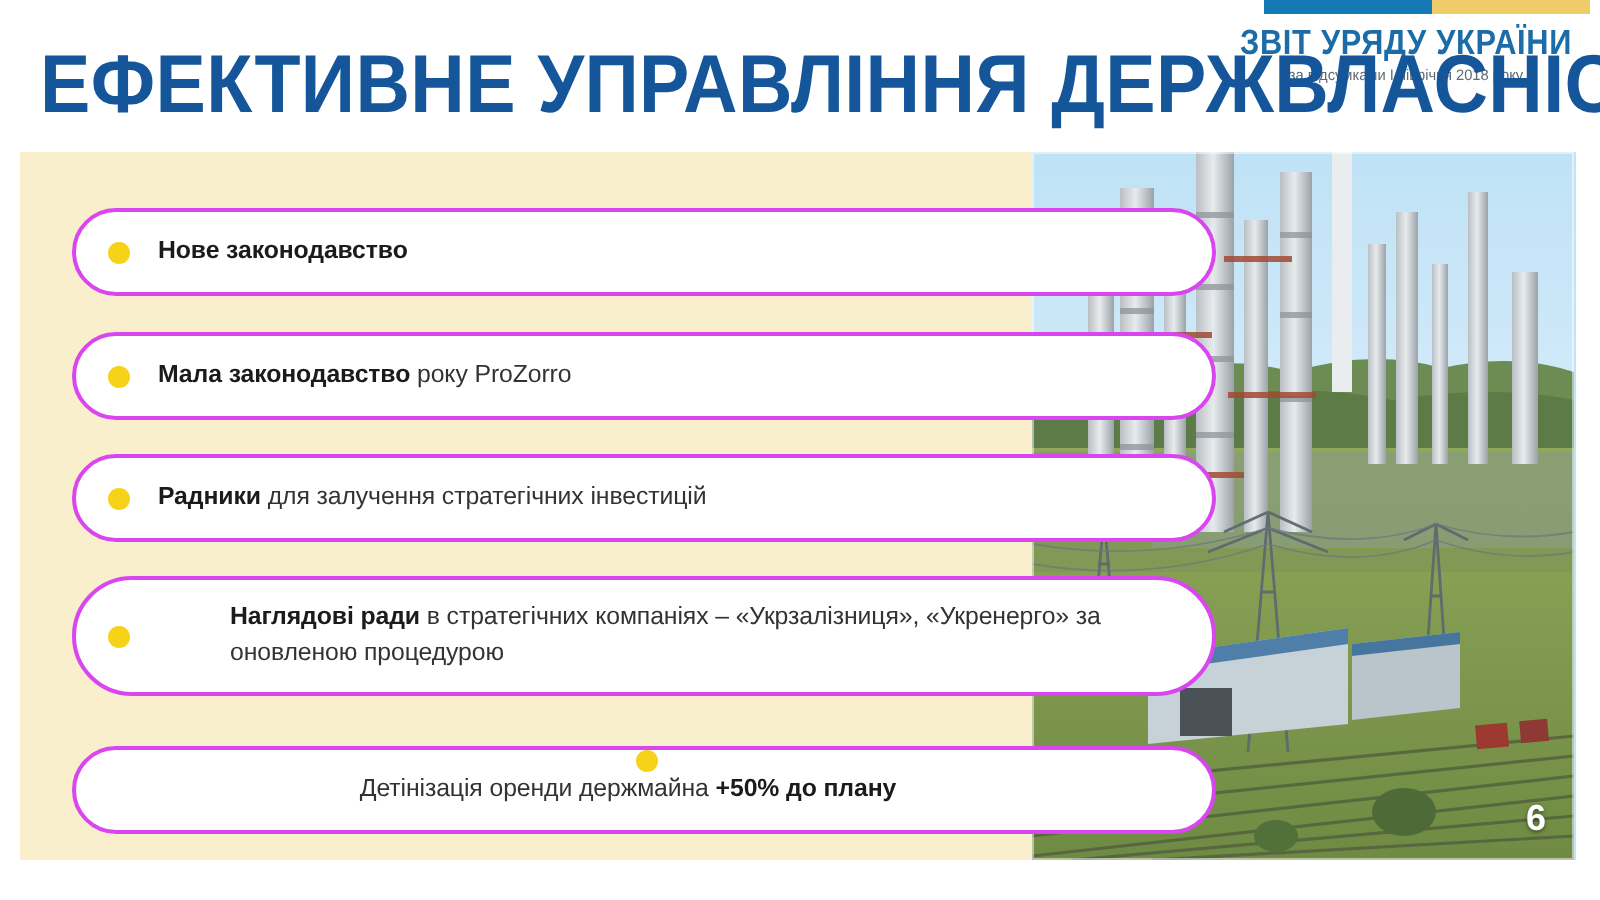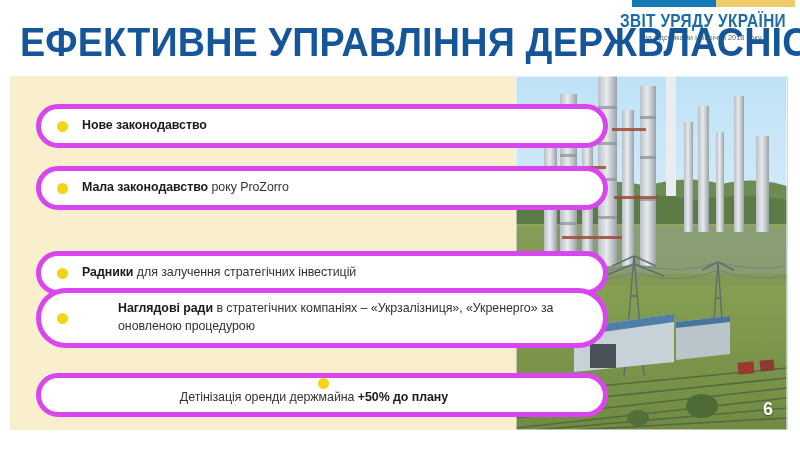--- a/index.html
+++ b/index.html
@@ -45,36 +45,36 @@
   .page-num {
     position:absolute; right:14px; bottom:12px;
     font-family:"Liberation Sans Narrow","Liberation Sans",sans-serif;
     font-size:18px; font-weight:bold; color:#ffffff; line-height:1;
     text-shadow:0 1px 2px rgba(0,0,0,.45);
   }
 
   
   .pill {
     position:absolute; left:36px;
-    background:#ffffff; border:5px solid #d946ef; border-radius:40px;
+    background:#ffffff; border:2px solid #d946ef; border-radius:40px;
     display:flex; align-items:center; z-index:5;
   }
   .pill .dot {
     flex:0 0 auto; width:11px; height:11px; border-radius:50%;
     background:#f6d218; margin-left:16px; margin-right:14px;
   }
   .pill .txt {
     font-size:12.4px; color:#333333; line-height:1.45;
     padding-right:16px; letter-spacing:-.05px;
   }
   .pill .txt b { font-weight:bold; color:#1b1b1b; }
 
   .pill-1 { top:104px; width:572px; height:44px; }
   .pill-2 { top:166px; width:572px; height:44px; }
-  .pill-3 { top:227px; width:572px; height:44px;margin-top:24px; }
+  .pill-3 { top:227px; width:572px; height:44px; }
   .pill-4 { top:288px; width:572px; height:60px;gap:36px; }
   .pill-5 { top:373px; width:572px; height:44px;flex-direction:column; }
 </style>
 </head>
 <body>
 
 <div id="slide">
 
   <div class="stripe stripe-blue"></div>
   <div class="stripe stripe-yellow"></div>

